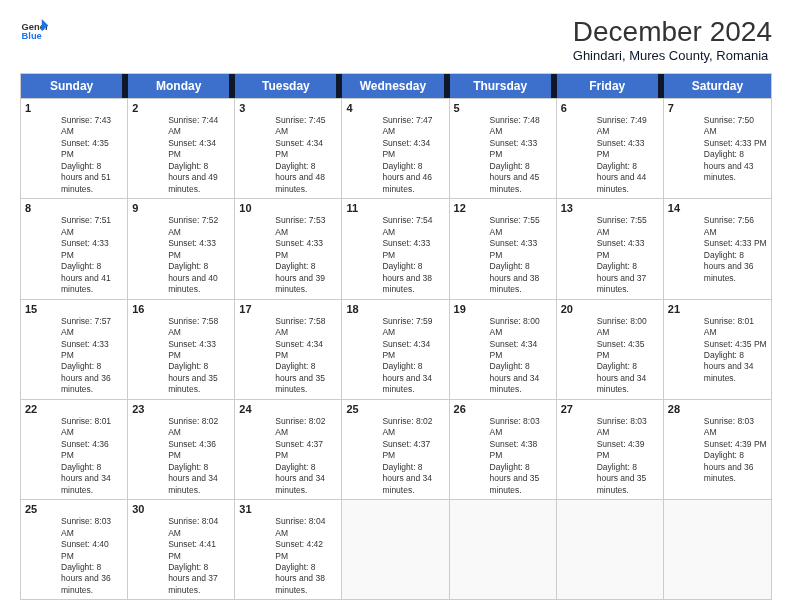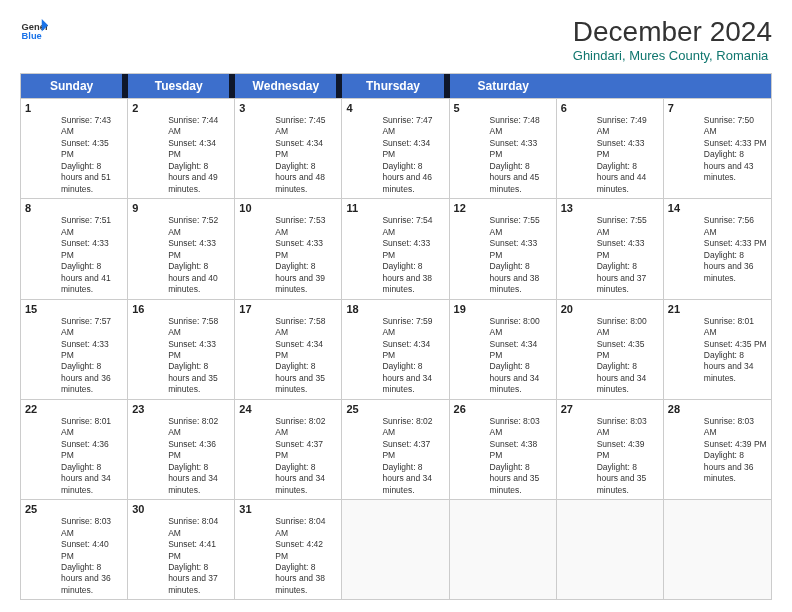--- a/index.html
+++ b/index.html
@@ -35,21 +35,21 @@
     .title-block {
       text-align: left;
     }
     .main-title {
       font-size: 28px;
       font-weight: normal;
       color: #333;
     }
     .subtitle {
       font-size: 13px;
-      color: #0f766e;
+      color: #0f172a;
     }
     .calendar {
       flex: 1;
       display: flex;
       flex-direction: column;
       border: 1px solid #ccc;
     }
     .cal-header-row {
       display: grid;
       grid-template-columns: repeat(7, 1fr);
@@ -115,23 +115,25 @@
     </div>
     <div class="title-block">
       <div class="main-title">December 2024</div>
       <div class="subtitle">Ghindari, Mures County, Romania</div>
     </div>
   </div>
 
   <div class="calendar">
     <div class="cal-header-row">
     <div class="cal-header-cell">Sunday</div>
+        <div class="cal-header-cell">Monday</div>
         <div class="cal-header-cell">Tuesday</div>
         <div class="cal-header-cell">Wednesday</div>
         <div class="cal-header-cell">Thursday</div>
+        <div class="cal-header-cell">Friday</div>
         <div class="cal-header-cell">Saturday</div>
       </div>
     <div class="cal-body">
     <div class="cal-row">
           <div class="cal-cell">
             <span class="day-num">1</span>
             <div class="cell-text" style="white-space: pre-line;">Sunrise: 7:43 AM
 Sunset: 4:35 PM
 Daylight: 8 hours and 51 minutes.</div>
           </div>

